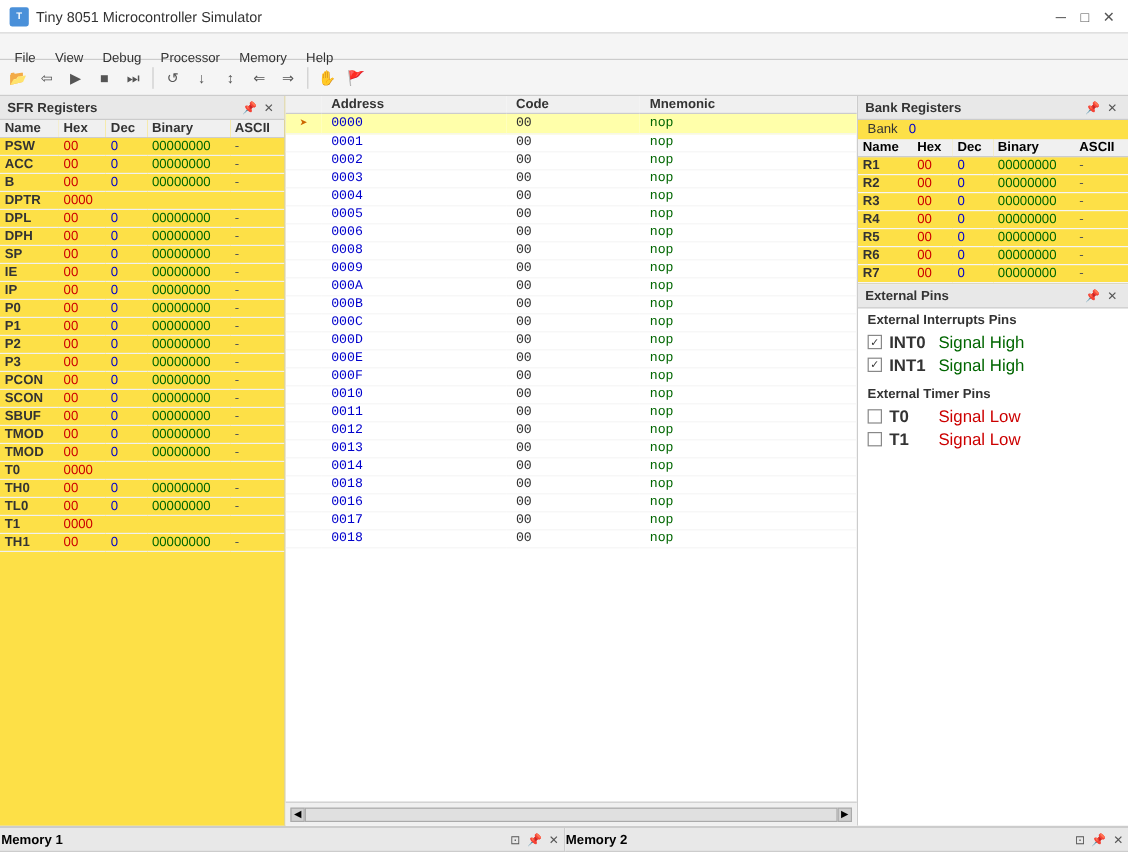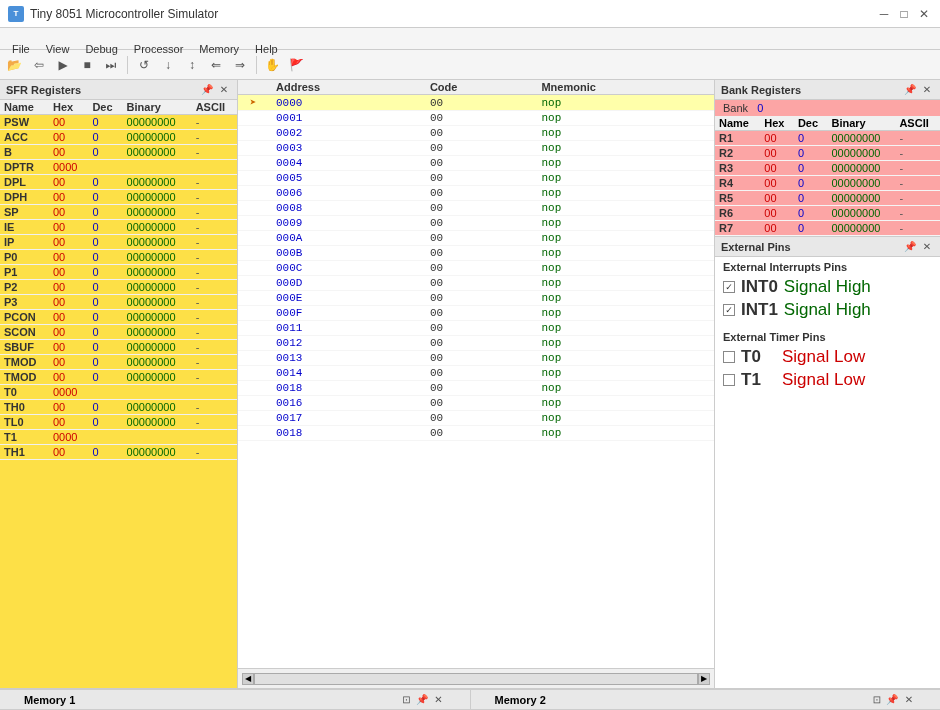--- a/index.html
+++ b/index.html
@@ -219,21 +219,21 @@
 
     
     .panel-right {
       width: 225px;
       min-width: 225px;
       display: flex;
       flex-direction: column;
       gap: 0;
     }
     .panel-bank {
-      background: #fca5a5;
+      background: #fde047;
       border-bottom: 1px solid #ccc;
       flex-shrink: 0;
     }
     .bank-value {
       padding: 2px 8px;
       font-size: 11px;
       color: #333;
     }
     .bank-table {
       width: 100%;
@@ -264,21 +264,21 @@
       font-size: 11px;
       font-weight: bold;
       color: #333;
       margin-bottom: 4px;
     }
     .ext-row {
       display: flex;
       align-items: center;
       gap: 6px;
       margin-bottom: 3px;
-      font-size: 17px;
+      font-size: 14px;
     }
     .checkbox {
       width: 12px;
       height: 12px;
       border: 1px solid #888;
       background: white;
       display: flex;
       align-items: center;
       justify-content: center;
       font-size: 9px;
@@ -328,21 +328,21 @@
     .memory-panel {
       flex: 1;
       background: white;
       border-right: 1px solid #ccc;
       display: flex;
       flex-direction: column;
     }
     .memory-panel-header {
       background: #e8e8e8;
       border-bottom: 1px solid #ccc;
-      padding: 2px 24px;
+      padding: 2px 1px;
       display: flex;
       align-items: center;
       justify-content: space-between;
       height: 20px;
       font-size: 11px;
       font-weight: bold;
     }
   </style>
 </head>
 <body>
@@ -665,20 +665,26 @@
     </tr>
             <tr>
       <td style="width:20px; text-align:center; color:#cc6600; font-weight:bold;"></td>
       <td class="code-addr">000E</td>
       <td class="code-hex">00</td>
       <td class="code-mnem">nop</td>
     </tr>
             <tr>
       <td style="width:20px; text-align:center; color:#cc6600; font-weight:bold;"></td>
       <td class="code-addr">000F</td>
+      <td class="code-hex">00</td>
+      <td class="code-mnem">nop</td>
+    </tr>
+            <tr>
+      <td style="width:20px; text-align:center; color:#cc6600; font-weight:bold;"></td>
+      <td class="code-addr">0010</td>
       <td class="code-hex">00</td>
       <td class="code-mnem">nop</td>
     </tr>
             <tr>
       <td style="width:20px; text-align:center; color:#cc6600; font-weight:bold;"></td>
       <td class="code-addr">0011</td>
       <td class="code-hex">00</td>
       <td class="code-mnem">nop</td>
     </tr>
             <tr>

